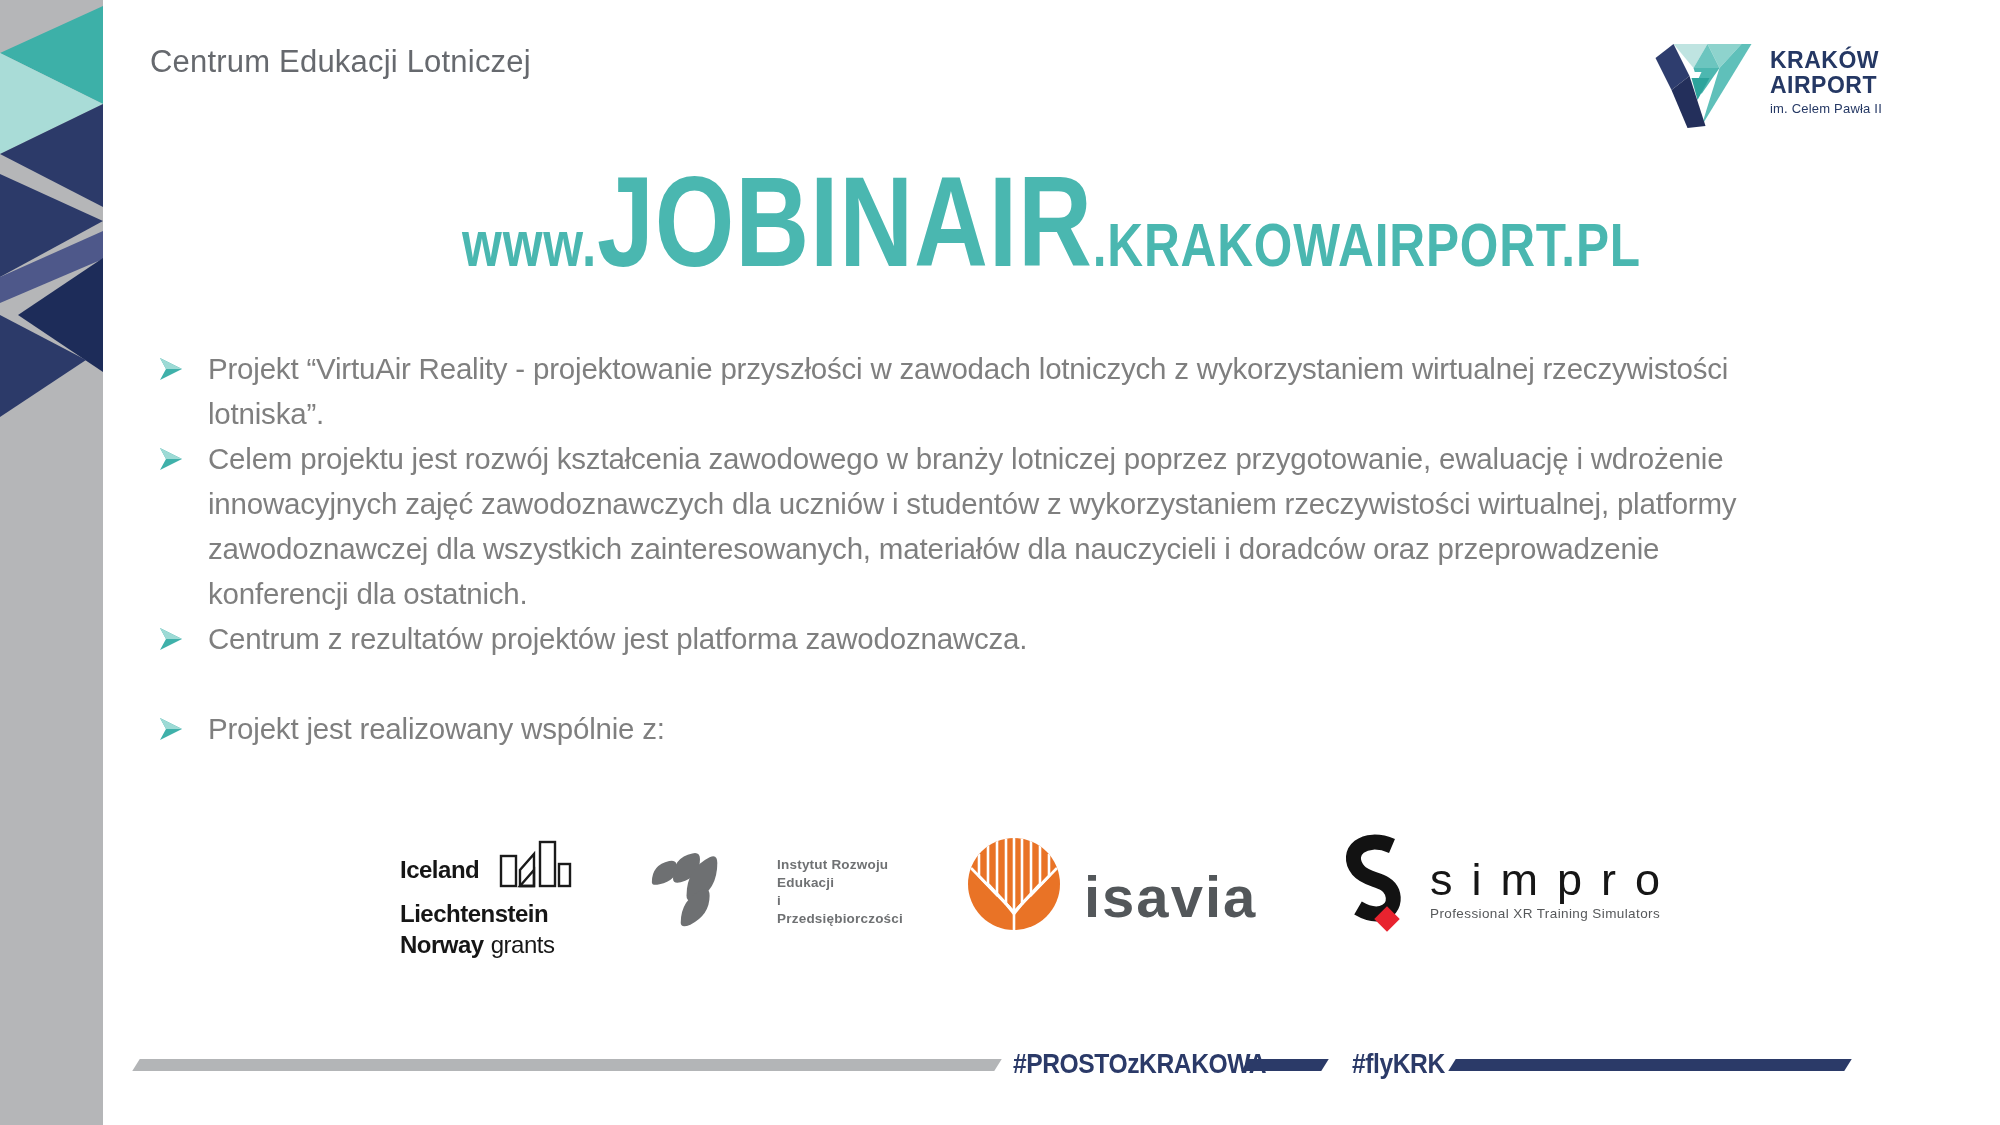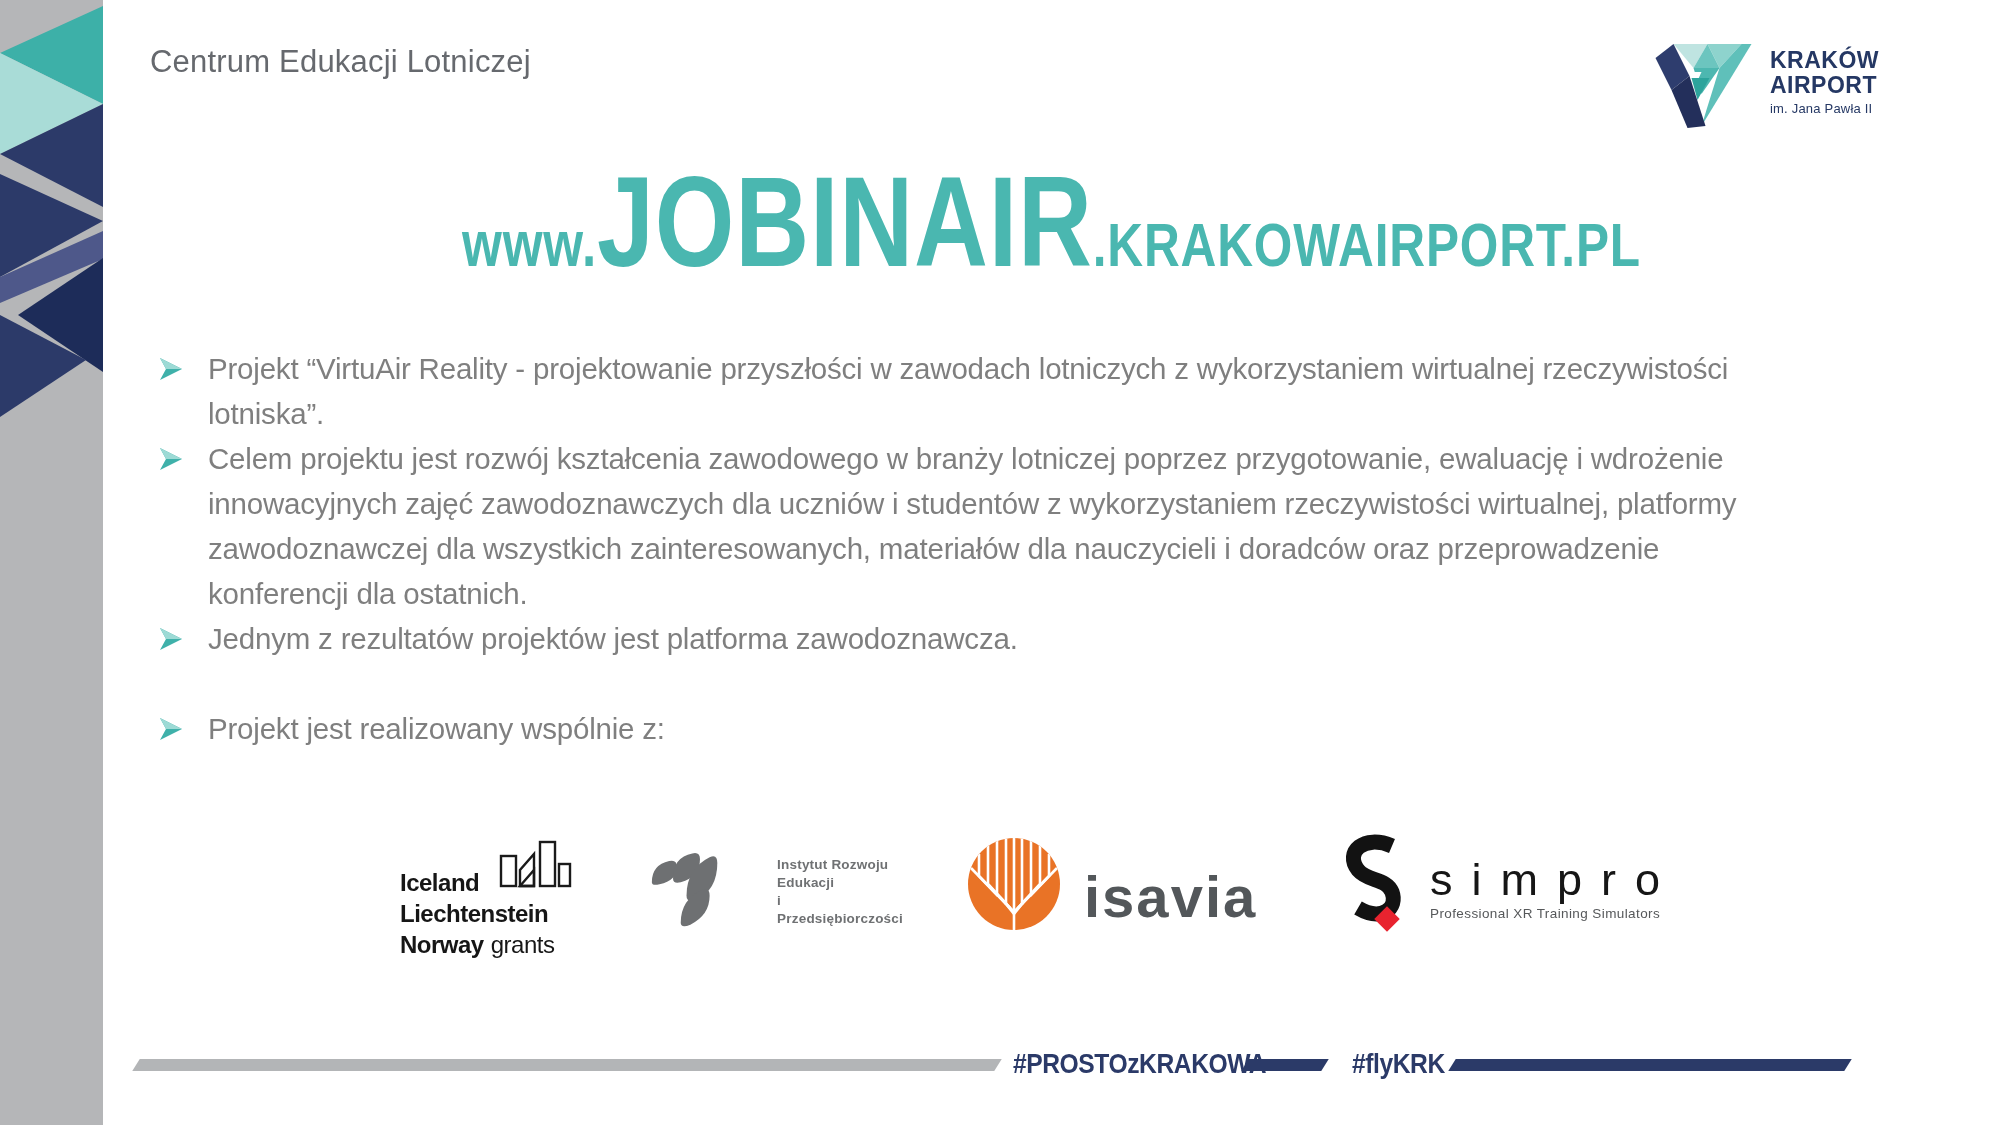--- a/index.html
+++ b/index.html
@@ -48,21 +48,21 @@
     font-size:29.5px; line-height:45px; color:#7f7f7f;
     letter-spacing:-0.2px;
   }
   .bullets li .marker { position:absolute; left:0; top:10px; width:26px; height:26px; }
   .bullets li.spaced { margin-top:45px; }
 
   
   .partners { position:absolute; left:0; top:0; }
 
   .eea { position:absolute; left:400px; top:840px; color:#161616; width:260px; }
-  .eea .row1 { display:flex; align-items:flex-end; }
+  .eea .row1 { display:flex; align-items:center; }
   .eea .l { font-size:24px; font-weight:bold; line-height:31px; letter-spacing:-0.5px; }
   .eea .glyph { margin-left:20px; margin-bottom:2px; }
   .eea .grants { font-weight:normal; margin-left:7px; }
 
   .irep { position:absolute; left:648px; top:848px; display:flex; align-items:flex-start;gap:44px; }
   .irep svg { width:78px; height:84px; }
   .irep-text { margin-left:10px; margin-top:8px; color:#6f7173; font-weight:bold;
                font-size:13.5px; line-height:18px; letter-spacing:0.2px; }
 
   .isavia { position:absolute; left:966px; top:832px; display:flex; align-items:flex-end; }
@@ -115,21 +115,21 @@
     <polygon points="76,32 98,8 108,8 58,90" fill="#5fc0ba"></polygon>
     <polygon points="50,32 76,32 58,58" fill="#4db7b0"></polygon>
     <polygon points="34,36 58,36 47,60" fill="#ffffff"></polygon>
     <polygon points="48,42 66,42 54,64" fill="#2da49c"></polygon>
     <polygon points="12,22 30,8 46,40 28,54" fill="#2e3d6e"></polygon>
     <polygon points="28,54 46,40 62,90 44,92" fill="#232f5b"></polygon>
   </svg>
   <div class="krk-logo-text">
     <div class="krk-line">KRAKÓW</div>
     <div class="krk-line">AIRPORT</div>
-    <div class="krk-sub">im. Jana Pawła II</div>
+    <div class="krk-sub">im. Celem Pawła II</div>
   </div>
 </div>
 
 <div class="site-title">
   <span class="site-www">www.</span>
     <span class="site-main">JOBINAIR</span>
     <span class="site-suffix">.KRAKOWAIRPORT.PL</span>
 </div>
 
 <ul class="bullets">
@@ -145,21 +145,21 @@
       <polygon points="2,2 24,13 2,24 8,13" fill="#3fb1aa"></polygon>
       <polygon points="2,2 24,13 8,13" fill="#9ddad5"></polygon>
     </svg>
     <span>Celem projektu jest rozwój kształcenia zawodowego w branży lotniczej poprzez przygotowanie, ewaluację i wdrożenie innowacyjnych zajęć zawodoznawczych dla uczniów i studentów z wykorzystaniem rzeczywistości wirtualnej, platformy zawodoznawczej dla wszystkich zainteresowanych, materiałów dla nauczycieli i doradców oraz przeprowadzenie konferencji dla ostatnich.</span>
   </li>
   <li>
     <svg class="marker" viewBox="0 0 26 26">
       <polygon points="2,2 24,13 2,24 8,13" fill="#3fb1aa"></polygon>
       <polygon points="2,2 24,13 8,13" fill="#9ddad5"></polygon>
     </svg>
-    <span>Jednym z rezultatów projektów jest platforma zawodoznawcza.</span>
+    <span>Centrum z rezultatów projektów jest platforma zawodoznawcza.</span>
   </li>
   <li class="spaced">
     <svg class="marker" viewBox="0 0 26 26">
       <polygon points="2,2 24,13 2,24 8,13" fill="#3fb1aa"></polygon>
       <polygon points="2,2 24,13 8,13" fill="#9ddad5"></polygon>
     </svg>
     <span>Projekt jest realizowany wspólnie z:</span>
   </li>
 </ul>
 

